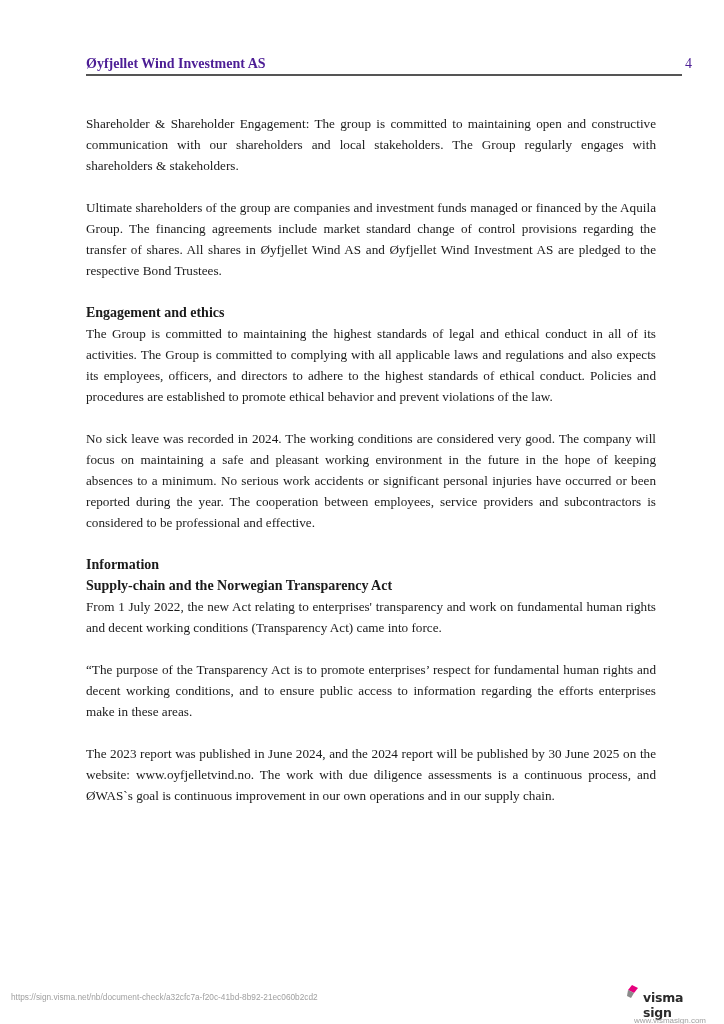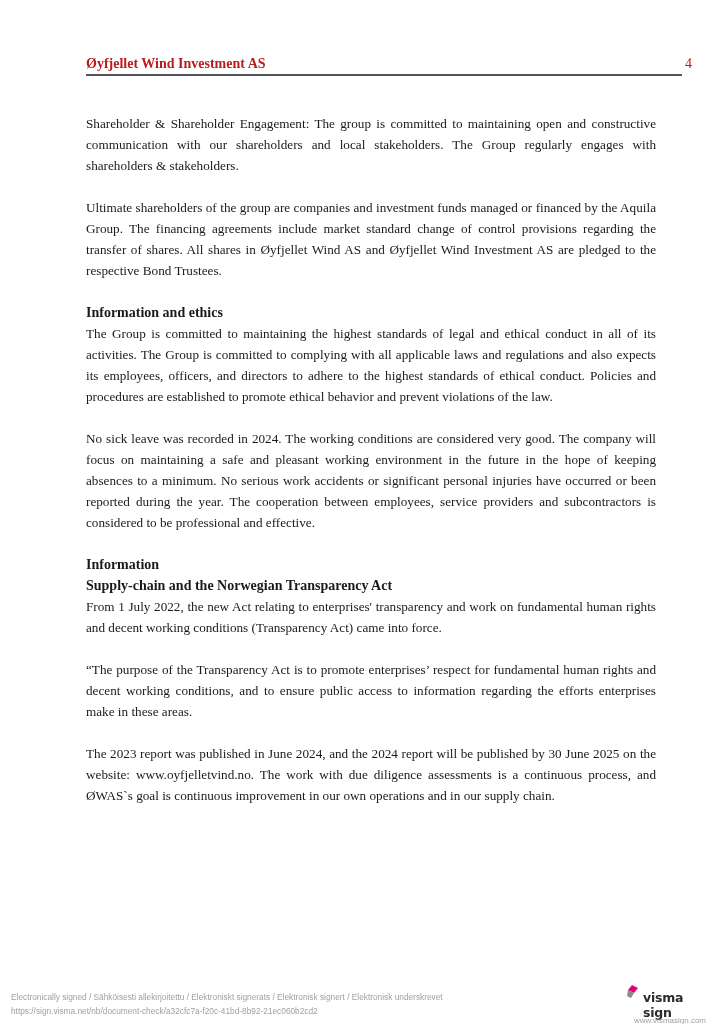--- a/index.html
+++ b/index.html
@@ -1,21 +1,21 @@
 <!DOCTYPE html>
 <html><head>
   <meta charset="utf-8">
   <style>
     html, body { margin: 0; padding: 0; background: #ffffff; }
     body { width: 724px; height: 1024px; position: relative; overflow: hidden; }
     .page { position: absolute; left: 0; top: 0; width: 724px; height: 1024px; background: #fff; }
     .header {
       position: absolute; left: 86px; top: 56px; width: 596px; height: 18px;
       border-bottom: 2px solid #555;
-      font-family: "Liberation Serif", serif; color: #b91c1c;
+      font-family: "Liberation Serif", serif; color: #4c1d95;
     }
     .header-title { position: absolute; left: 0; top: 0; font-weight: bold; font-size: 14px; line-height: 16px; }
     .header-page { position: absolute; right: -10px; top: 0; font-size: 14px; line-height: 16px; }
     .content {
       position: absolute; left: 86px; top: 113px; width: 570px;
       font-family: "Liberation Serif", serif; color: #1a1a1a;
       font-size: 13.2px; line-height: 21px;
     }
     .content p { margin: 0 0 21px 0; text-align: justify; }
     .content h2 { margin: 0; font-size: 14px; line-height: 21px; font-weight: bold; }
@@ -38,42 +38,41 @@
   <div class="header">
     <span class="header-title">Øyfjellet Wind Investment AS</span>
     <span class="header-page">4</span>
   </div>
 
   <div class="content">
     <p>Shareholder &amp; Shareholder Engagement: The group is committed to maintaining open and constructive communication with our shareholders and local stakeholders. The Group regularly engages with shareholders &amp; stakeholders.</p>
     <p>Ultimate shareholders of the group are companies and investment funds managed or financed by the Aquila Group. The financing agreements include market standard change of control provisions regarding the transfer of shares. All shares in Øyfjellet Wind AS and Øyfjellet Wind Investment AS are pledged to the respective Bond Trustees.</p>
 
     <div class="section">
-      <h2>Information and ethics</h2>
+      <h2>Engagement and ethics</h2>
       <p>The Group is committed to maintaining the highest standards of legal and ethical conduct in all of its activities. The Group is committed to complying with all applicable laws and regulations and also expects its employees, officers, and directors to adhere to the highest standards of ethical conduct. Policies and procedures are established to promote ethical behavior and prevent violations of the law.</p>
     </div>
 
     <div class="section">
       <p>No sick leave was recorded in 2024. The working conditions are considered very good. The company will focus on maintaining a safe and pleasant working environment in the future in the hope of keeping absences to a minimum. No serious work accidents or significant personal injuries have occurred or been reported during the year. The cooperation between employees, service providers and subcontractors is considered to be professional and effective.</p>
     </div>
 
     <div class="section">
       <h2>Information</h2>
     </div>
 
     <div class="section">
       <h2>Supply-chain and the Norwegian Transparency Act</h2>
       <p>From 1 July 2022, the new Act relating to enterprises' transparency and work on fundamental human rights and decent working conditions (Transparency Act) came into force.</p>
       <p>“The purpose of the Transparency Act is to promote enterprises’ respect for fundamental human rights and decent working conditions, and to ensure public access to information regarding the efforts enterprises make in these areas.</p>
       <p>The 2023 report was published in June 2024, and the 2024 report will be published by 30 June 2025 on the website: www.oyfjelletvind.no. The work with due diligence assessments is a continuous process, and ØWAS`s goal is continuous improvement in our own operations and in our supply chain.</p>
     </div>
   </div>
 
   <div class="footer-left">
-    <div>Electronically signed / Sähköisesti allekirjoitettu / Elektroniskt signerats / Elektronisk signert / Elektronisk underskrevet</div>
     <div>https://sign.visma.net/nb/document-check/a32cfc7a-f20c-41bd-8b92-21ec060b2cd2</div>
   </div>
 
   <div class="footer-right">
     <div class="brand">
       <span class="brand-icon">
         <svg width="13" height="15" viewBox="0 0 13 15">
           <polygon points="6,1 12,4 8,9 2,6" fill="#e6007e"></polygon>
           <polygon points="2,6 8,9 5,14 1,12" fill="#8a8a8a"></polygon>
         </svg>

